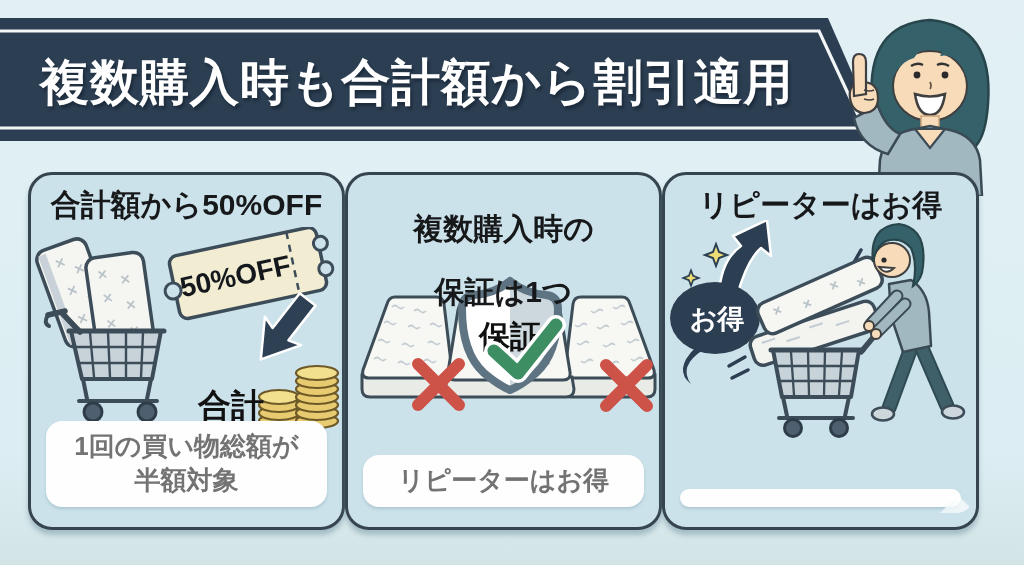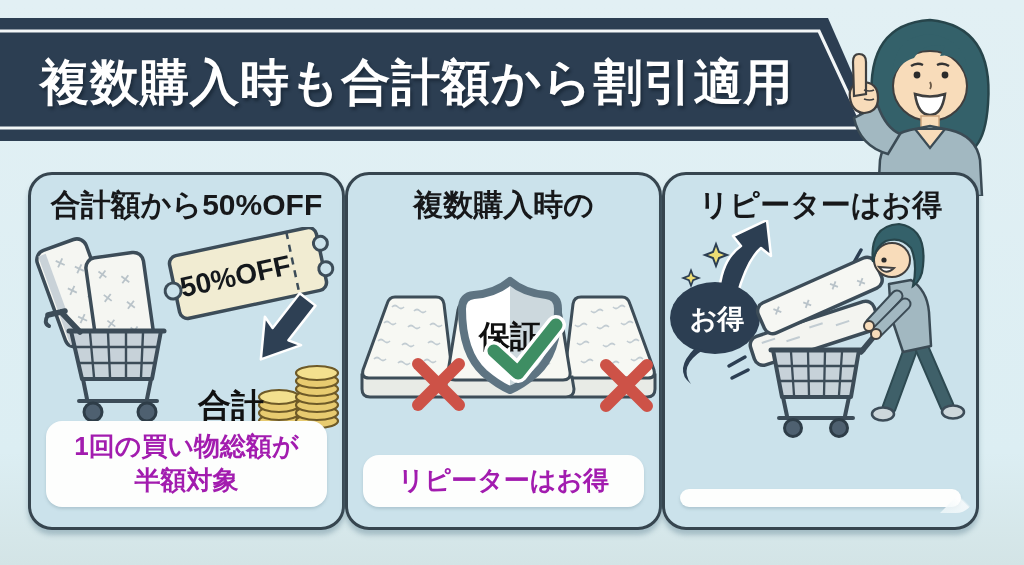--- a/index.html
+++ b/index.html
@@ -4,23 +4,23 @@
 <style>
   html,body{margin:0;padding:0;}
   body{width:1024px;height:565px;overflow:hidden;font-family:"Liberation Sans","DejaVu Sans",sans-serif;}
   .stage{position:relative;width:1024px;height:565px;background:linear-gradient(180deg,#e2f0f4 0%,#dceef3 80%,#d3e4e6 100%);overflow:hidden;}
   .banner-svg{position:absolute;top:16px;left:0;z-index:1;}
   .title{position:absolute;top:50px;left:40px;z-index:2;font-size:49px;font-weight:700;color:#ffffff;letter-spacing:1px;white-space:nowrap;text-shadow:2px 3px 3px rgba(10,22,34,.45);}
   .woman-top{position:absolute;left:826px;top:2px;z-index:3;}
   .panels{position:absolute;top:172px;left:28px;display:flex;z-index:4;}
   .panel{position:relative;width:317px;height:358px;box-sizing:border-box;background:#cbe2eb;border:3.5px solid #36454f;border-radius:24px;box-shadow:0 5px 5px rgba(105,138,152,.45);}
   .panel-header{position:absolute;top:10px;left:0;right:0;text-align:center;font-size:30px;line-height:1.3;font-weight:700;color:#17181a;z-index:2;}
-  .panel-header span{display:block;}
+  .panel-header span{display:block;margin-top:24px;}
   .panel-art{position:absolute;left:0;z-index:1;}
-  .caption-box{position:absolute;left:15px;right:15px;bottom:20px;background:#fdfefd;border-radius:16px;padding:9px 2px;text-align:center;font-size:26px;line-height:1.3;font-weight:700;color:#a21caf;box-shadow:0 2px 3px rgba(120,150,160,.35);z-index:2;}
+  .caption-box{position:absolute;left:15px;right:15px;bottom:20px;background:#fdfefd;border-radius:16px;padding:9px 2px;text-align:center;font-size:26px;line-height:1.3;font-weight:700;color:#737373;box-shadow:0 2px 3px rgba(120,150,160,.35);z-index:2;}
   .caption-box div{white-space:nowrap;}
   .page-curl{position:absolute;right:2px;bottom:14px;width:34px;height:34px;z-index:3;background:linear-gradient(225deg,rgba(255,255,255,.0) 45%,rgba(255,255,255,.75) 50%,rgba(235,245,248,.9) 100%);clip-path:polygon(100% 0,100% 100%,0 100%);border-bottom-right-radius:18px;pointer-events:none;}
   svg text{font-family:"Liberation Sans","DejaVu Sans",sans-serif;}
 </style>
 </head>
 <body>
 
 <div class="stage">
 
   <svg class="banner-svg" width="900" height="128" viewBox="0 0 900 128">
@@ -127,20 +127,21 @@
       </svg>
       <div class="caption-box">
         <div>1回の買い物総額が</div>
         <div>半額対象</div>
       </div>
     </div>
 
     <div class="panel">
       <div class="panel-header">
         <span>複数購入時の</span>
+        <span>保証は1つ</span>
       </div>
       <svg class="panel-art" style="top:100px" width="311" height="150" viewBox="0 0 311 150">
         <defs>
           <path id="sq" d="M0,0 q3,-3 6,0 q3,3 6,0" stroke="#c2ccd2" stroke-width="1.7" fill="none"></path>
           <g id="mattL">
             <path d="M14,100 L104,100 L106,114 Q106,122 98,122 L22,122 Q14,122 14,114 Z" fill="#e8ebe6" stroke="#3d4d58" stroke-width="3"></path>
             <path d="M47,22 L88,22 Q95,22 96,29 L104,96 Q105,103 97,103 L21,103 Q13,103 15,95 L39,29 Q41,22 47,22 Z" fill="#f7f8f3" stroke="#3d4d58" stroke-width="3"></path>
             <use href="#sq" x="44" y="32"></use>
               <use href="#sq" x="66" y="36"></use>
             <use href="#sq" x="36" y="48"></use>

